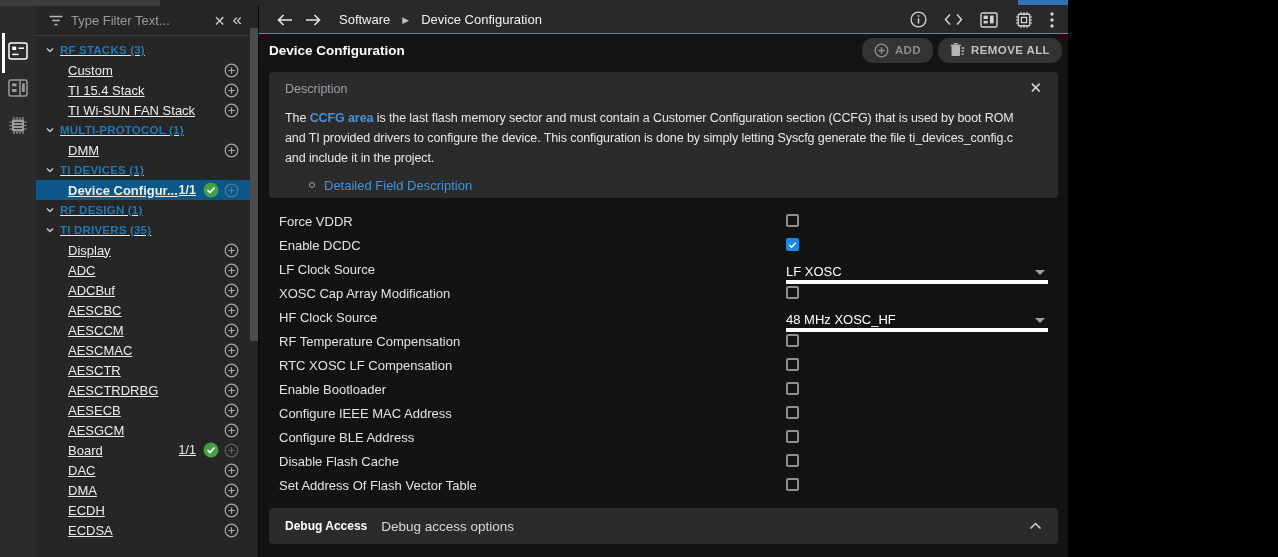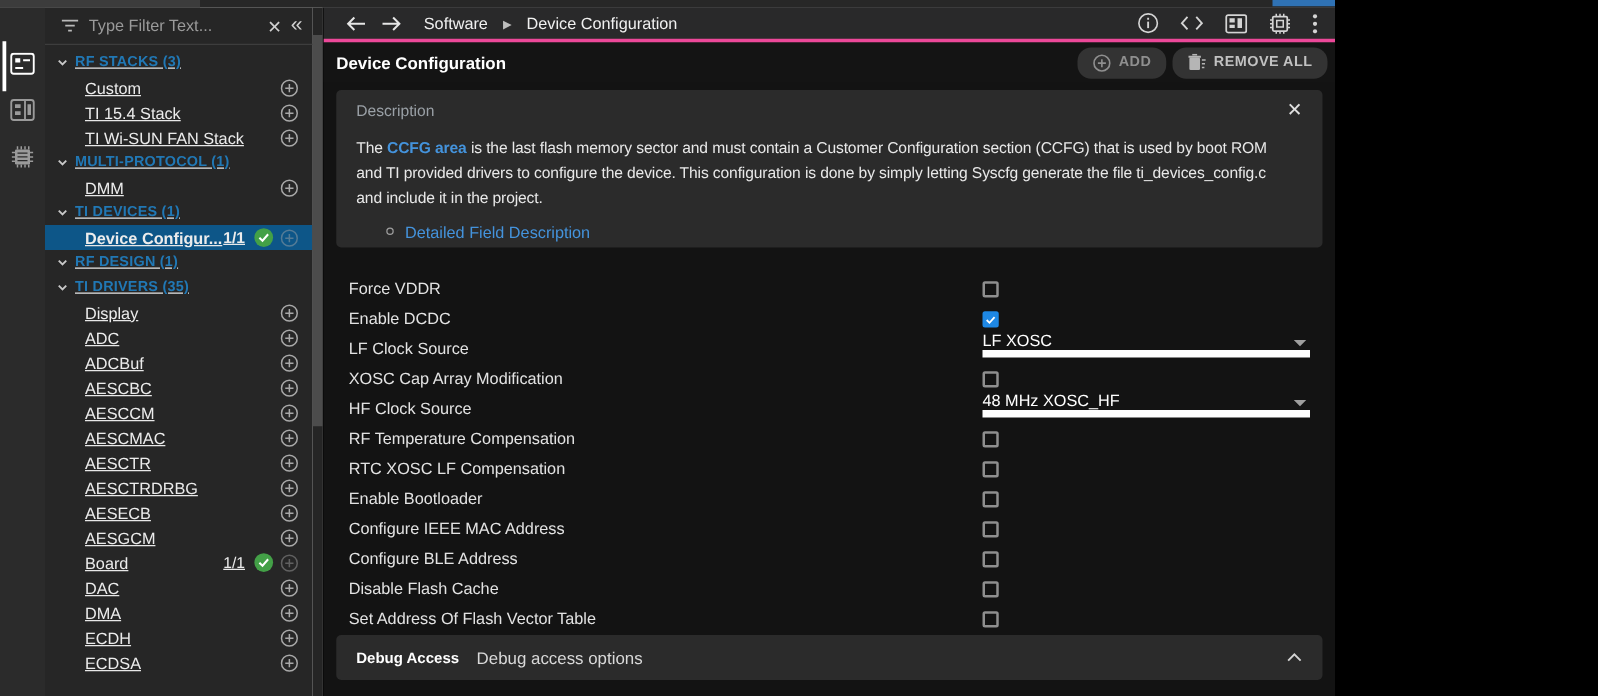--- a/index.html
+++ b/index.html
@@ -41,21 +41,21 @@
   .add-btn { display:flex; align-items:center; cursor:pointer; }
   .add-btn.dim { opacity:.45; }
 
   
   .side-scroll { width:8px; flex:none; background:#252525; position:relative; }
   .side-scroll .thumb { position:absolute; left:0; top:22px; width:8px; height:313px; background:#4c4c4c; }
 
   
   .main { flex:1; min-width:0; display:flex; flex-direction:column; background:#131313; border-left:1px solid #0a0a0a; }
 
-  .breadcrumb-bar { height:28px; flex:none; background:#29292a; border-bottom:3px solid #ec4899;
+  .breadcrumb-bar { height:28px; flex:none; background:#29292a; border-bottom:1px solid #ec4899;
                     display:flex; align-items:center; gap:12px; padding:0 14px 0 18px; }
   .crumb { color:#f0f0f0; font-size:13px; cursor:pointer; }
   .crumb-sep { color:#bdbdbd; font-size:9px; }
   .spacer { flex:1; }
   .bc-icons { display:flex; align-items:center; gap:17px; }
   .bc-icons > span { display:flex; align-items:center; cursor:pointer; }
 
   .title-row { height:32px; flex:none; display:flex; align-items:center; background:#141414; padding:0 6px 0 10px; }
   .page-title { font-weight:bold; font-size:13.5px; color:#ffffff; }
   .btn { height:25px; border-radius:11px; background:#333333; display:flex; align-items:center; gap:6px;
@@ -71,27 +71,27 @@
   .close-x { position:absolute; right:16px; top:7px; color:#e0e0e0; font-size:15px; cursor:pointer; }
   .desc-text { margin-top:12px; font-size:12.5px; letter-spacing:-0.1px; line-height:20px; color:#e8e8e8; padding-right:26px; }
   .link { color:#4493dc; cursor:pointer; }
   .link-bold { font-weight:bold; }
   .desc-bullets { margin-top:8px; }
   .bullet-row { height:18px; display:flex; align-items:center; gap:9px; padding-left:24px; }
   .bullet-dot { width:6px; height:6px; border:1.5px solid #9e9e9e; border-radius:50%; flex:none; }
   .bullet-link { color:#4493dc; font-size:13px; cursor:pointer; }
 
   .form { margin-top:16px; }
-  .form-row { height:24px; display:flex; align-items:flex-end; padding-left:10px; }
+  .form-row { height:24px; display:flex; align-items:flex-start; padding-left:10px; }
   .form-label { width:507px; flex:none; font-size:13px; color:#e3e3e3; }
   .form-control { flex:1; display:flex; align-items:center; padding-right:10px; }
   .checkbox { width:13px; height:13px; border:2px solid #8f8f8f; border-radius:2px; cursor:pointer;
               display:flex; align-items:center; justify-content:center; }
   .checkbox.checked { background:#1e88e5; border-color:#1e88e5; }
-  .select { flex:1; height:22px; border-bottom:6px solid #ffffff; display:flex; align-items:center;
+  .select { flex:1; height:22px; border-bottom:4px solid #ffffff; display:flex; align-items:center;
             color:#ffffff; font-size:13px; position:relative; cursor:pointer; }
   .sel-chevron { position:absolute; right:3px; top:8px; width:0; height:0;
                  border-left:5px solid transparent; border-right:5px solid transparent; border-top:5px solid #9e9e9e; }
 
   .debug-bar { height:36px; margin-top:6px; background:#2b2b2b; border-radius:4px;
                display:flex; align-items:center; padding:0 16px; }
   .debug-title { font-weight:bold; font-size:12px; color:#ffffff; }
   .debug-sub { margin-left:14px; font-size:13.5px; color:#d9d9d9; }
   .debug-chevron { cursor:pointer; display:flex; align-items:center; }
 </style>

